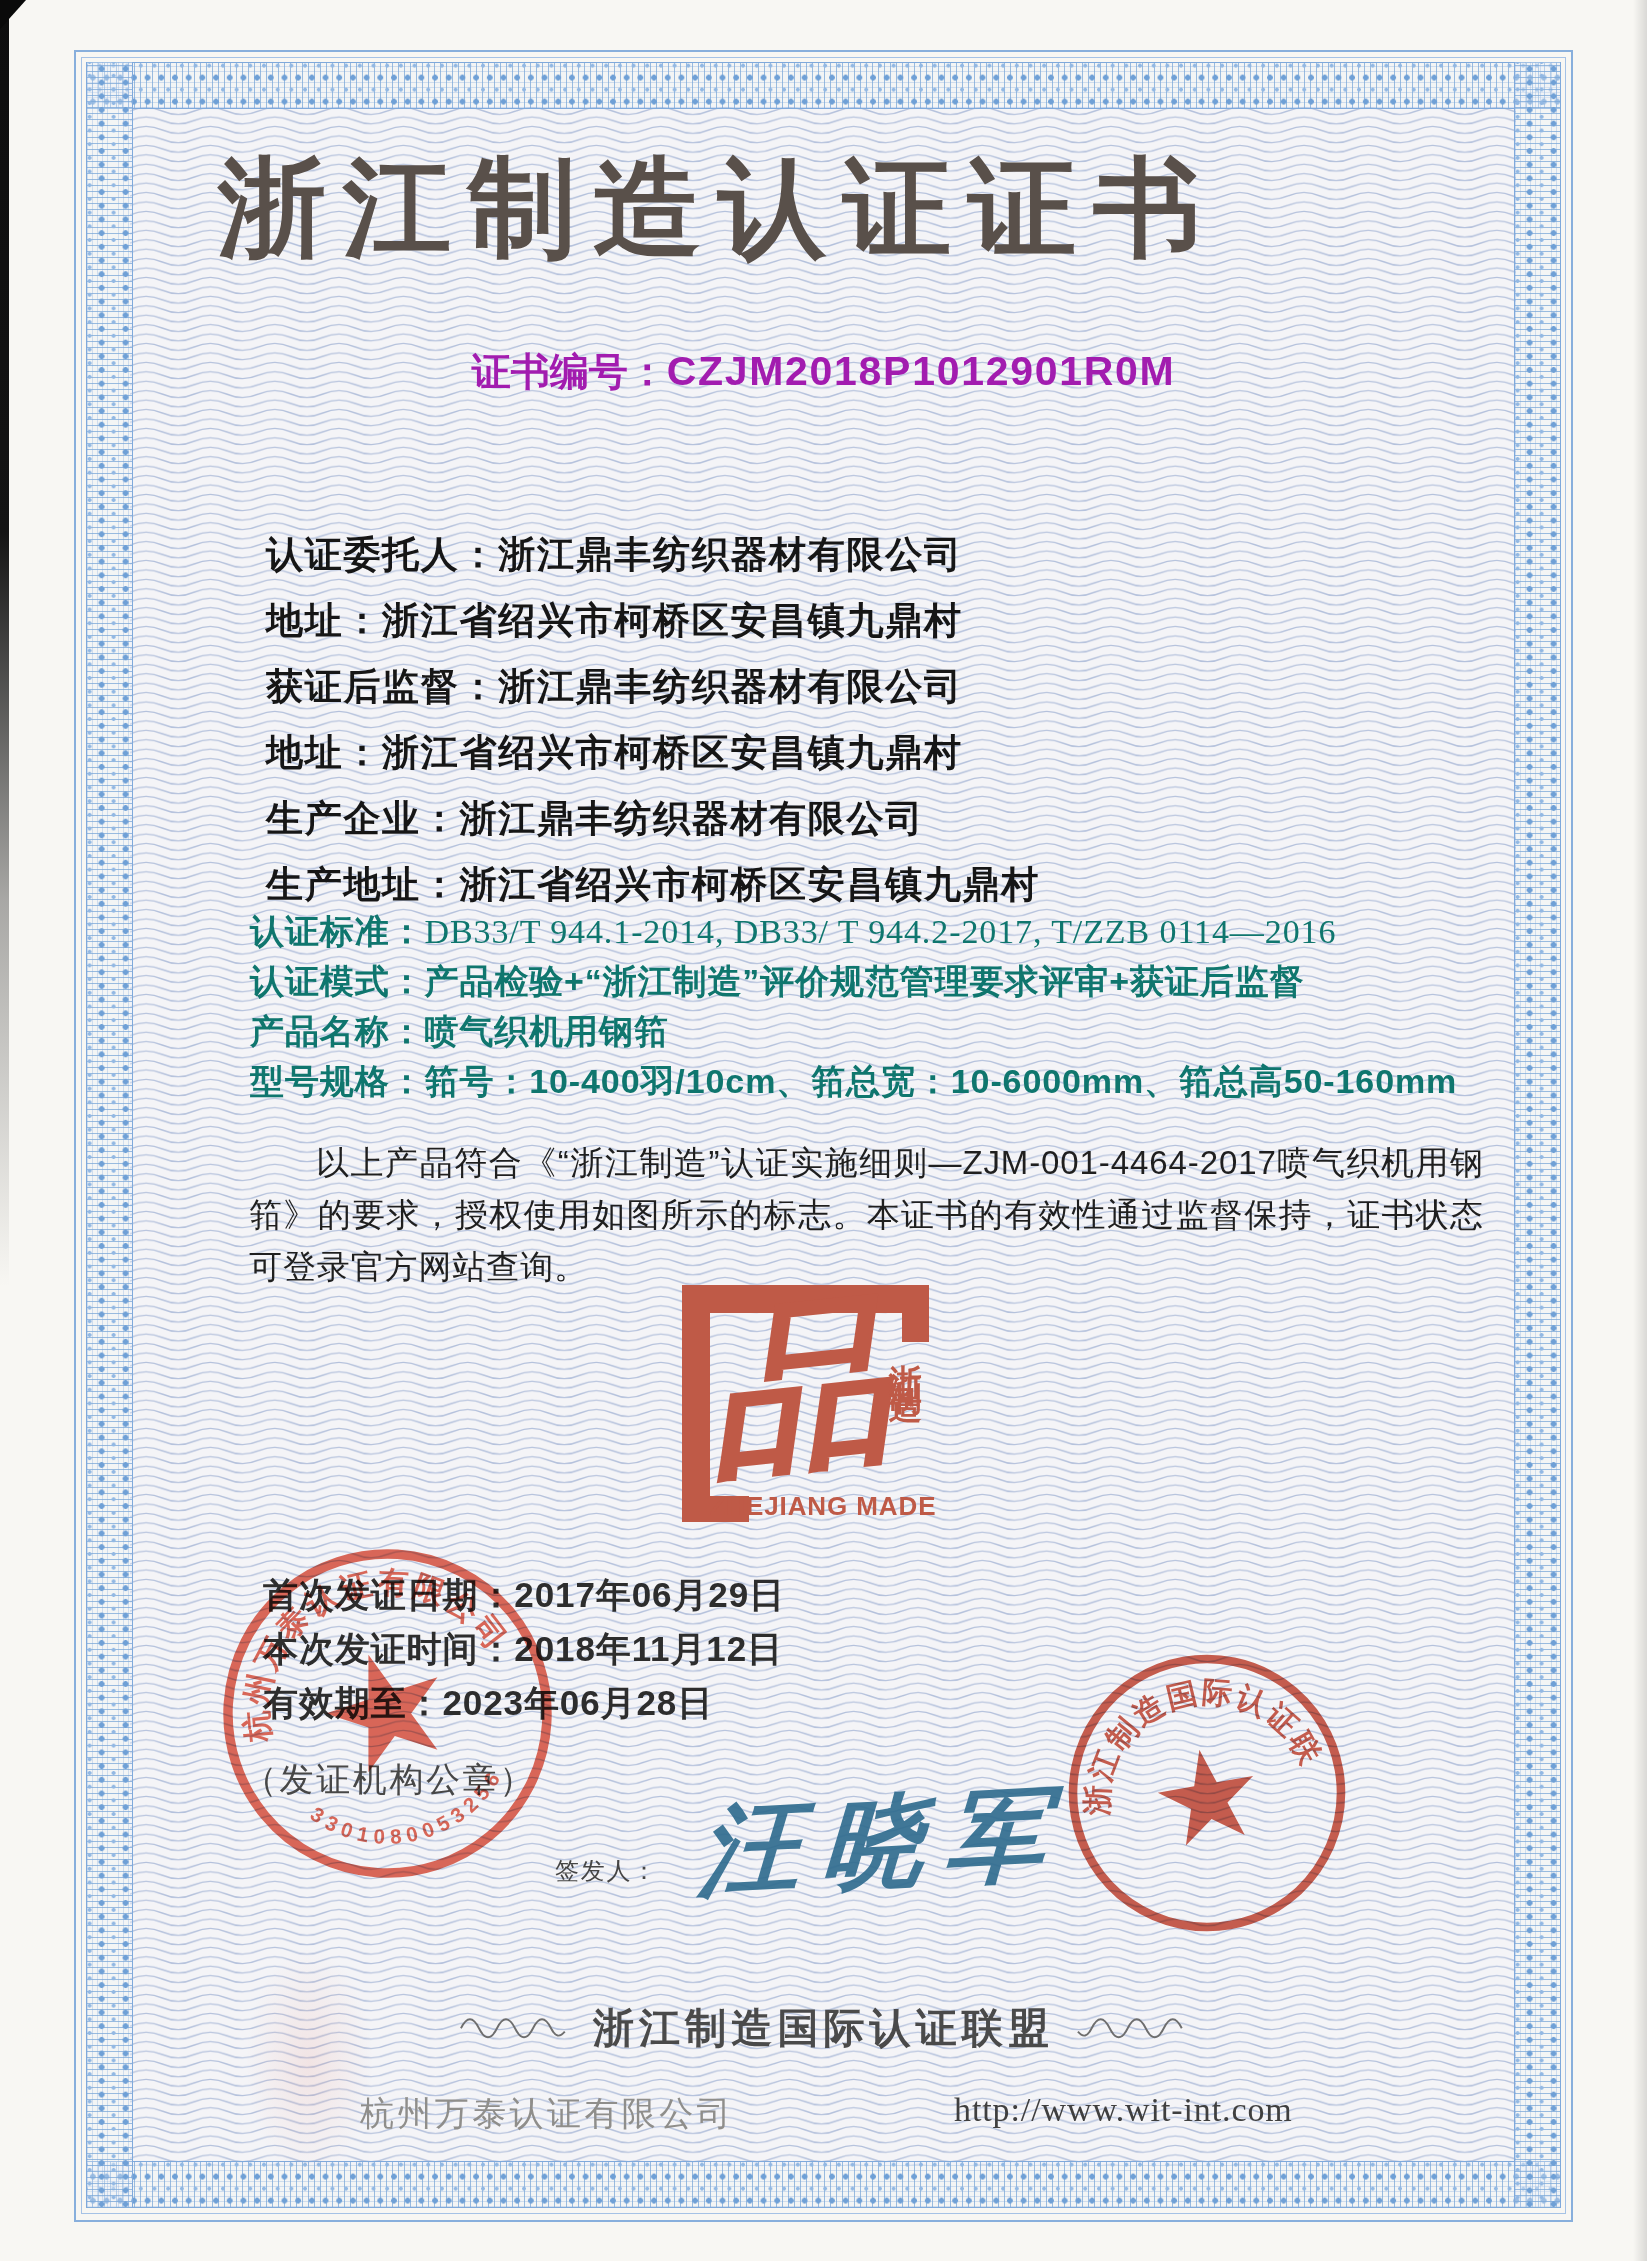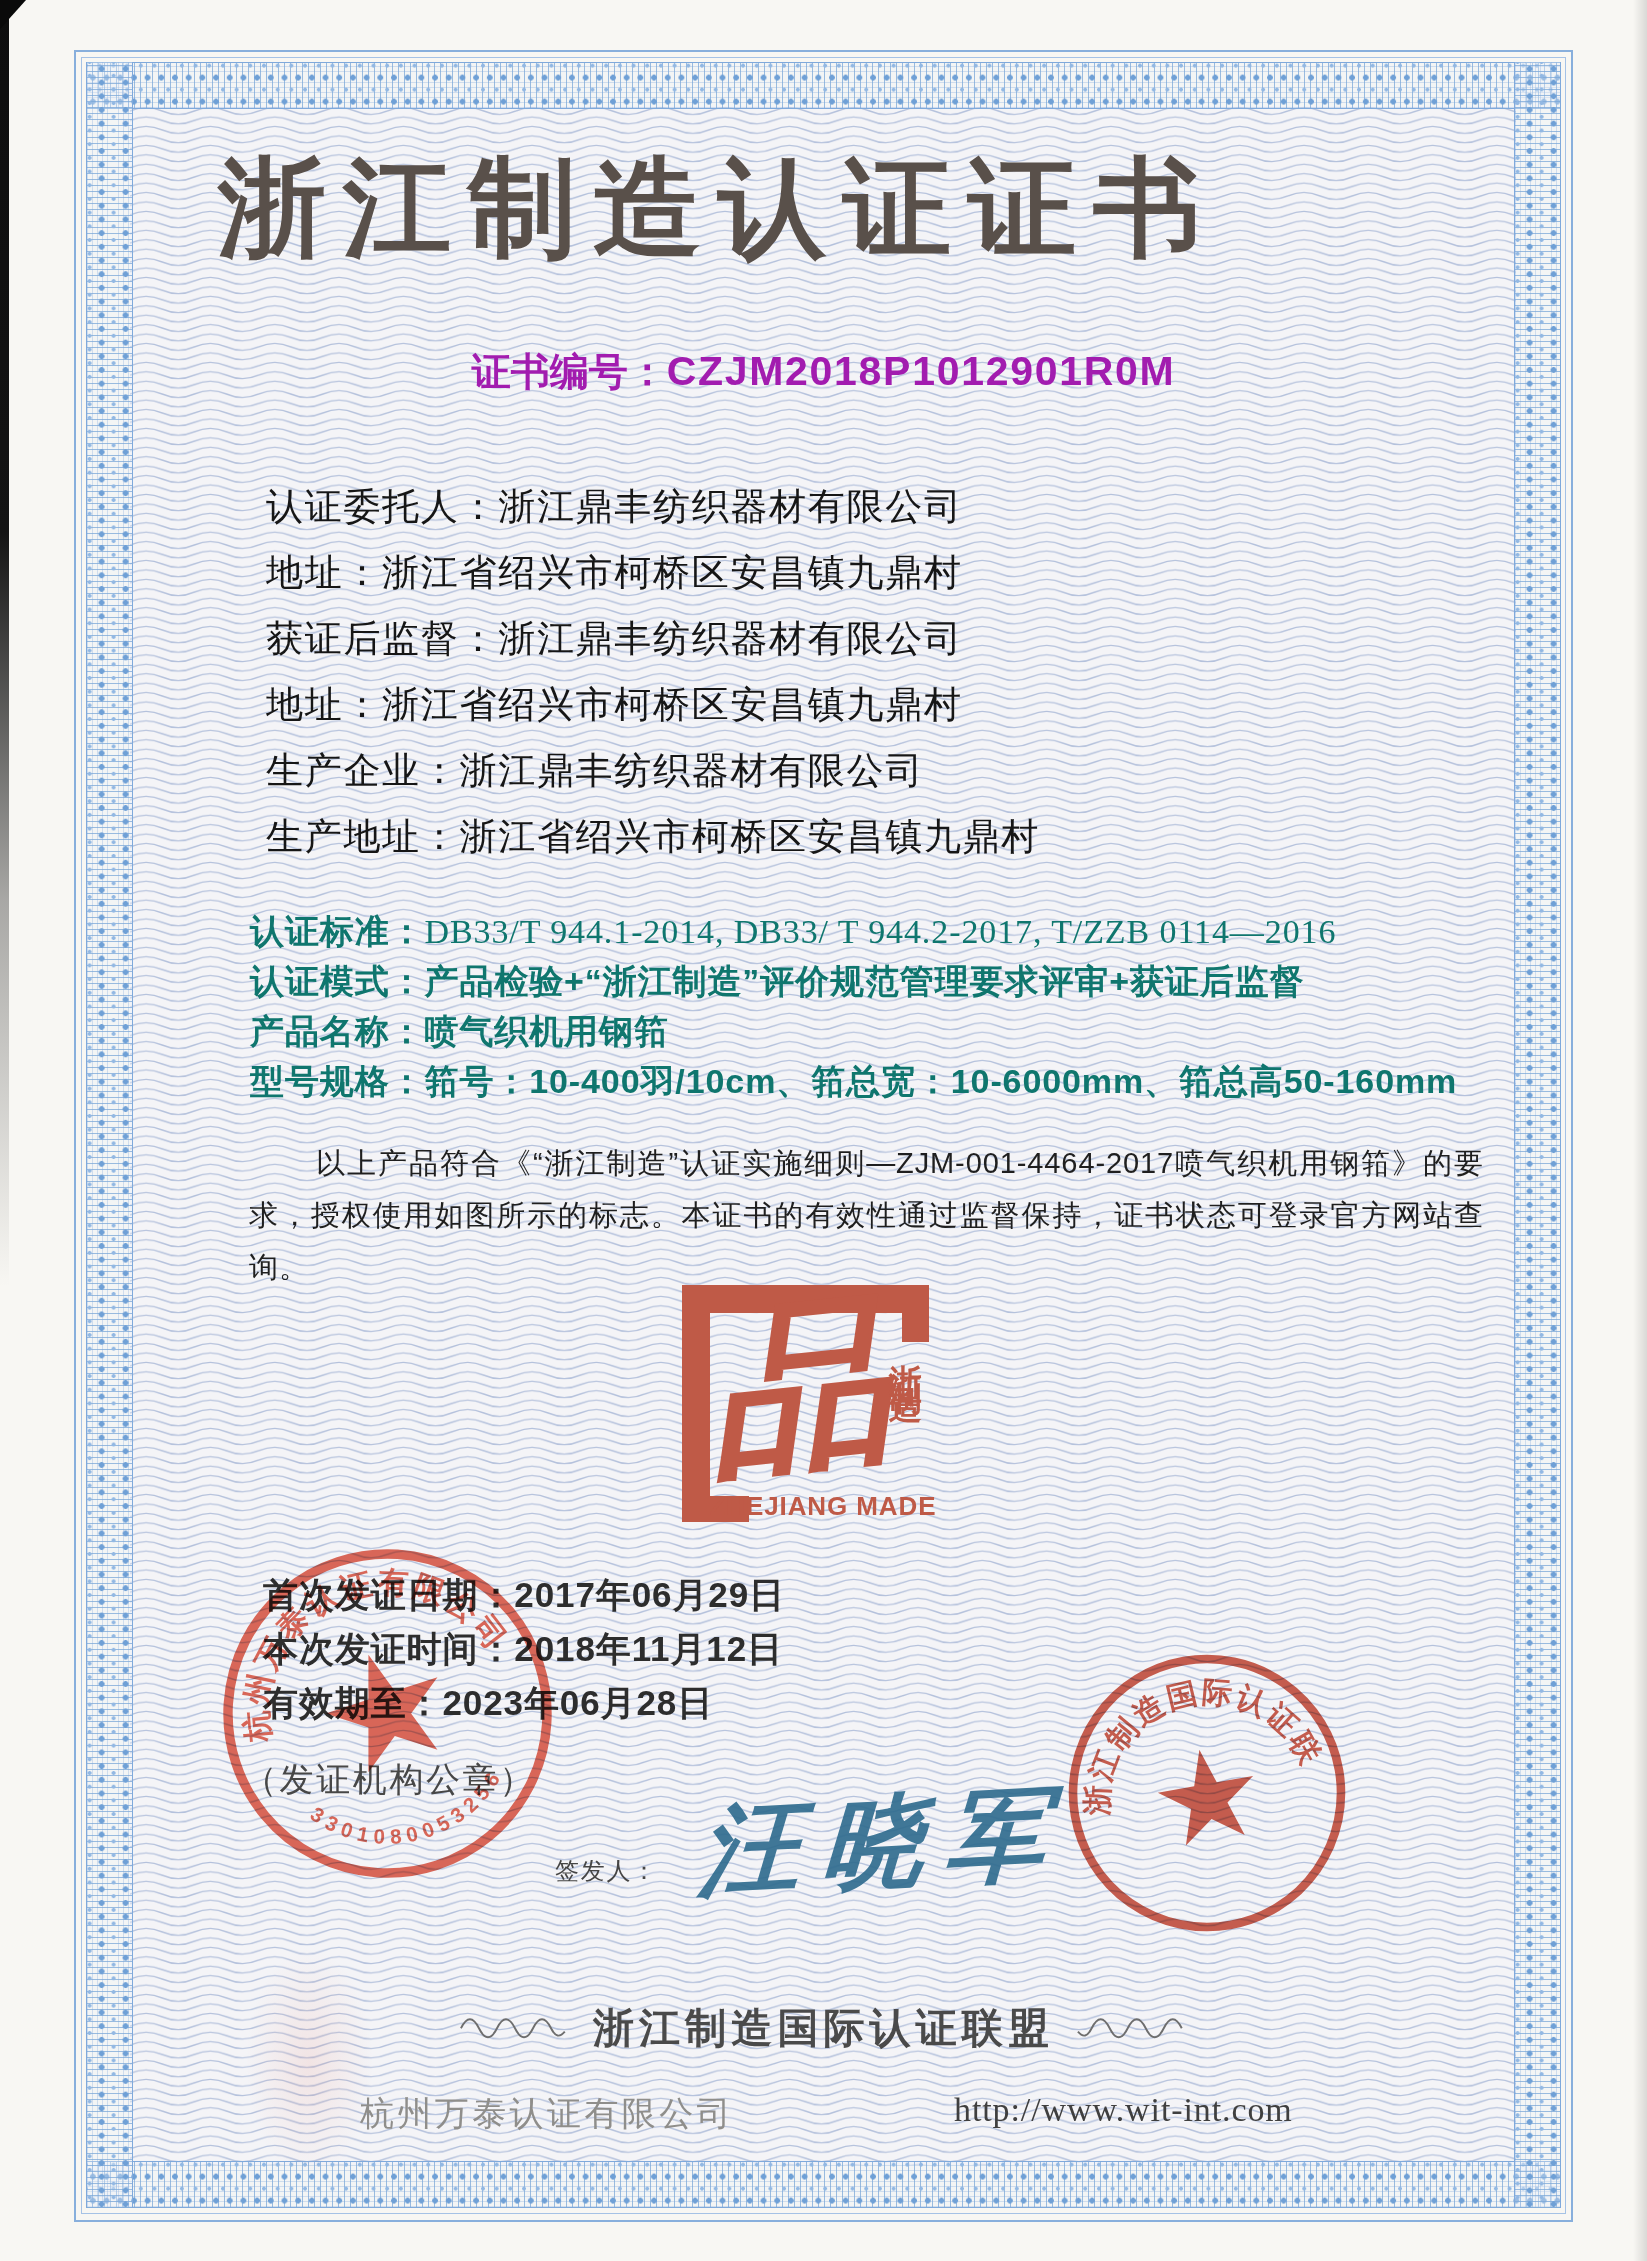--- a/index.html
+++ b/index.html
@@ -46,24 +46,24 @@
 
   
   .title{left:0;top:136px;width:1436px;text-align:center;
     font-family:"Liberation Serif",serif;font-weight:700;font-size:108px;
     letter-spacing:17px;color:#59504a;white-space:nowrap;}
   .certno{left:0;top:345px;width:1647px;text-align:center;white-space:nowrap;
     color:#a21caf;}
   .certno .lbl{font-size:39px;font-weight:700;}
   .certno .val{font-size:41px;font-weight:700;font-family:"Liberation Sans",sans-serif;letter-spacing:1.7px;}
   .row{white-space:nowrap;color:#161616;}
-  .party{left:266px;font-size:37px;font-weight:400;letter-spacing:1.7px;}
+  .party{left:266px;font-size:37px;font-weight:700;letter-spacing:1.7px;margin-top:48px;}
   .detail{left:250px;font-size:34px;font-weight:700;letter-spacing:0.9px;color:#0f766e;}
   .detail .serifval{font-family:"Liberation Serif",serif;font-weight:500;}
-  .statement{left:249px;top:1137px;width:1235px;font-size:29px;font-weight:500;
+  .statement{left:249px;top:1137px;width:1235px;font-size:33px;font-weight:500;
     color:#1f1f1f;line-height:52px;text-align:justify;text-indent:67px;letter-spacing:0.9px;}
 
   
   .logo{left:682px;top:1285px;width:247px;height:237px;color:#bf5a47;}
   .logo .bar{position:absolute;background:#bf5a47;}
   .logo .glyph{position:absolute;left:26px;top:12px;font-size:182px;line-height:1;
     font-family:"Liberation Serif",serif;font-style:italic;font-weight:700;transform:rotate(-6deg);}
   .logo .side{position:absolute;right:1.7px;top:53px;writing-mode:vertical-rl;
     font-size:33px;font-weight:700;letter-spacing:8.6px;}
   .logo .cap{position:absolute;left:27.5px;bottom:0;font-size:26px;font-weight:700;letter-spacing:0.9px;white-space:nowrap;}

